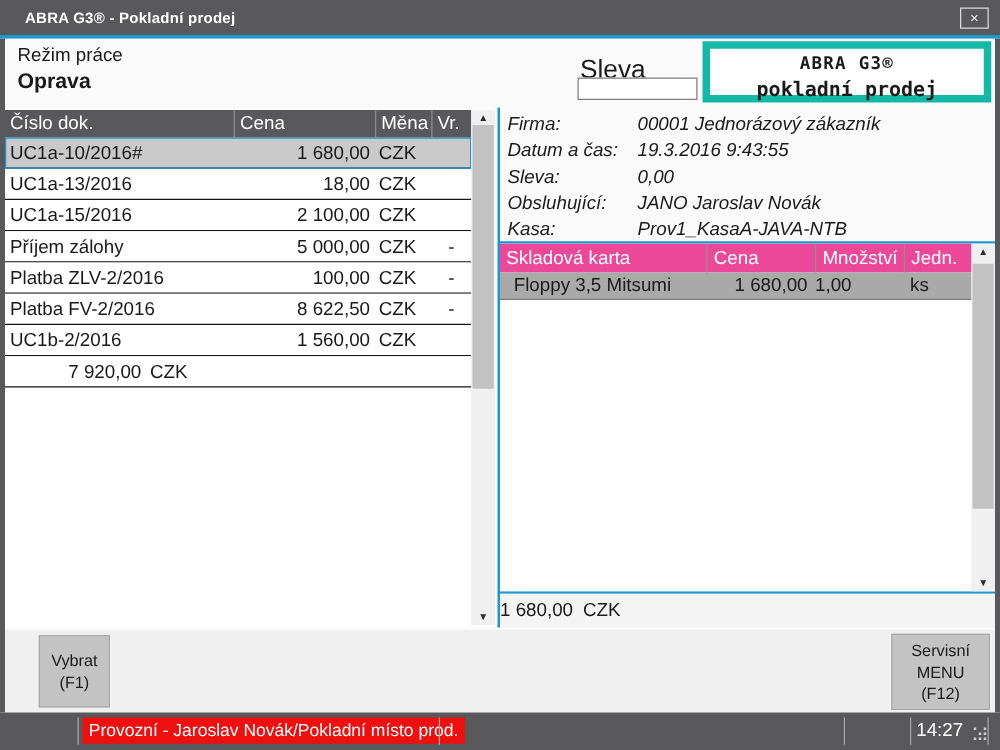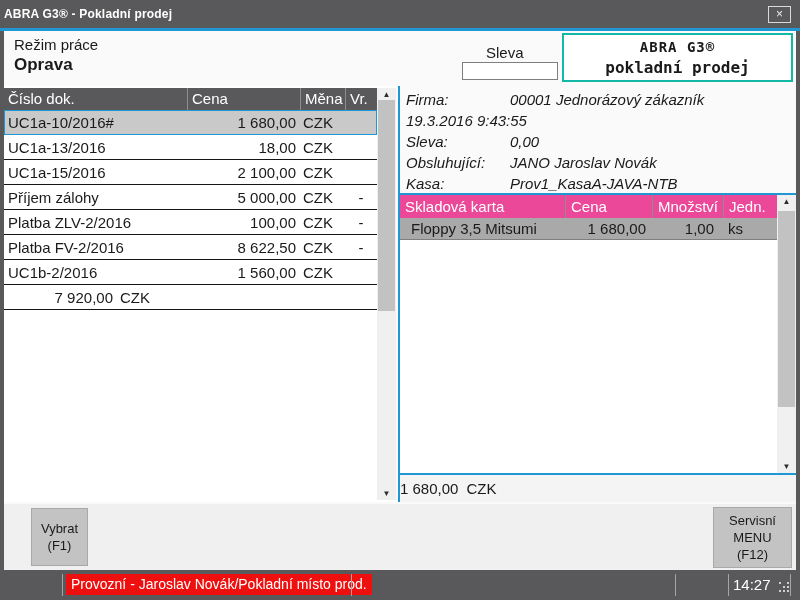--- a/index.html
+++ b/index.html
@@ -2,35 +2,35 @@
 <html><head>
 <meta charset="utf-8">
 <style>
   * { margin:0; padding:0; box-sizing:border-box; }
   html,body { width:800px; height:600px; background:#d0d0d0; }
   body { font-family:"Liberation Sans", sans-serif; color:#1a1a1a; position:relative; overflow:hidden; }
   .window { position:absolute; inset:0; background:#fafafa; }
 
   
   .titlebar { position:absolute; top:0; left:0; right:0; height:28px; background:#59595b; }
-  .titlebar .title { position:absolute; left:4px; top:7px; color:#fff; font-weight:bold; font-size:12px; letter-spacing:.2px; }
+  .titlebar .title { position:absolute; left:20px; top:7px; color:#fff; font-weight:bold; font-size:12px; letter-spacing:.2px; }
   .close-btn { position:absolute; right:9px; top:6px; width:23px; height:17px; border:1px solid #d9d9d9; color:#ececec; text-align:center; line-height:15px; font-size:12px; cursor:default; }
   .accent-top { position:absolute; top:28px; left:0; right:0; height:3px; background:#1f97d4; }
 
   
   .edge { position:absolute; top:31px; bottom:30px; width:4px; background:#59595b; }
   .edge-l { left:0; } .edge-r { right:0; }
 
   
   .top-panel { position:absolute; left:4px; right:4px; top:31px; height:55px; background:#fafafa; }
   .mode-label { position:absolute; left:10px; top:5px; font-size:15px; }
   .mode-value { position:absolute; left:10px; top:24px; font-size:17px; font-weight:bold; }
-  .sleva-label { position:absolute; left:482px; top:13px; font-size:15px; }
+  .sleva-label { position:absolute; left:460px; top:13px; font-size:21px; }
   .sleva-input { position:absolute; left:458px; top:31px; width:96px; height:18px; border:1px solid #7e7e7e; background:#fff; font-size:13px; padding:0 3px; }
-  .logo-box { position:absolute; left:558px; top:2px; width:231px; height:49px; background:#fff; border:2px solid #14b8a6; text-align:center; font-family:"DejaVu Sans Mono", monospace; font-weight:bold; }
+  .logo-box { position:absolute; left:558px; top:2px; width:231px; height:49px; background:#fff; border:6px solid #14b8a6; text-align:center; font-family:"DejaVu Sans Mono", monospace; font-weight:bold; }
   .logo-line1 { font-size:14px; margin-top:4px; letter-spacing:1px; }
   .logo-line2 { font-size:16px; margin-top:3px; }
 
   
   .left-panel { position:absolute; left:4px; top:86px; width:392px; height:416px; background:#fff; }
   .doc-header { position:absolute; left:0; top:2px; width:373px; height:24px; background:#59595b; color:#fff; display:flex; font-size:15px; }
   .doc-header .hc { padding:2px 0 0 4px; border-left:1px solid #8d8d8d; overflow:hidden; white-space:nowrap; }
   .doc-header .hc:first-child { border-left:none; }
   .h-doc { width:183px; } .h-price { width:113px; } .h-cur { width:45px; } .h-vr { width:32px; }
   .doc-rows { position:absolute; left:0; top:24px; width:373px; }
@@ -56,21 +56,21 @@
   .i-label { width:104px; }
   .divider { height:2px; background:#1f97d4; }
   .items { position:relative; flex:1; background:#fff; }
   .items-header { display:flex; height:23px; margin-right:18px; background:#ec4899; color:#fff; font-size:15px; }
   .items-header .hc { padding:3px 0 0 5px; border-left:1px solid #8d8d8d; white-space:nowrap; overflow:hidden; }
   .items-header .hc:first-child { border-left:none; }
   .ih-name { width:165px; } .ih-price { width:87px; } .ih-qty { width:71px; } .ih-unit { width:55px; }
   .item-row { display:flex; height:22px; margin-right:18px; background:#a9a9a9; font-size:15px; align-items:center; border-bottom:1px solid #7f7f7f; }
   .ic-name { width:165px; padding-left:11px; white-space:nowrap; overflow:hidden; }
   .ic-price { width:87px; text-align:right; padding-right:6px; }
-  .ic-qty { width:71px; text-align:right; padding-right:9px; }
+  .ic-qty { width:71px; text-align:left; padding-right:9px; }
   .ic-unit { width:55px; padding-left:5px; }
   .sb-right { right:0; top:0; bottom:0; }
   .sb-right .sb-thumb { top:16px; height:196px; }
   .total-row { height:27px; background:#f4f4f4; display:flex; align-items:center; font-size:15px; }
   .total-label { padding-left:7px; flex:1; }
   .total-amount { text-align:right; }
   .total-cur { width:52px; text-align:left; padding-left:8px; padding-right:22px; box-sizing:content-box; width:32px; }
 
   
   .btn-bar { position:absolute; left:4px; right:4px; top:504px; height:66px; background:#f0f0f0; }
@@ -177,20 +177,21 @@
     </div>
   </div>
 
   <div class="right-panel">
     <div class="info">
       <div class="info-row">
         <span class="i-label">Firma:</span>
         <span class="i-value">00001 Jednorázový zákazník</span>
       </div>
       <div class="info-row">
+        <span class="i-label">Datum a čas:</span>
         <span class="i-value">19.3.2016 9:43:55</span>
       </div>
       <div class="info-row">
         <span class="i-label">Sleva:</span>
         <span class="i-value">0,00</span>
       </div>
       <div class="info-row">
         <span class="i-label">Obsluhující:</span>
         <span class="i-value">JANO Jaroslav Novák</span>
       </div>

